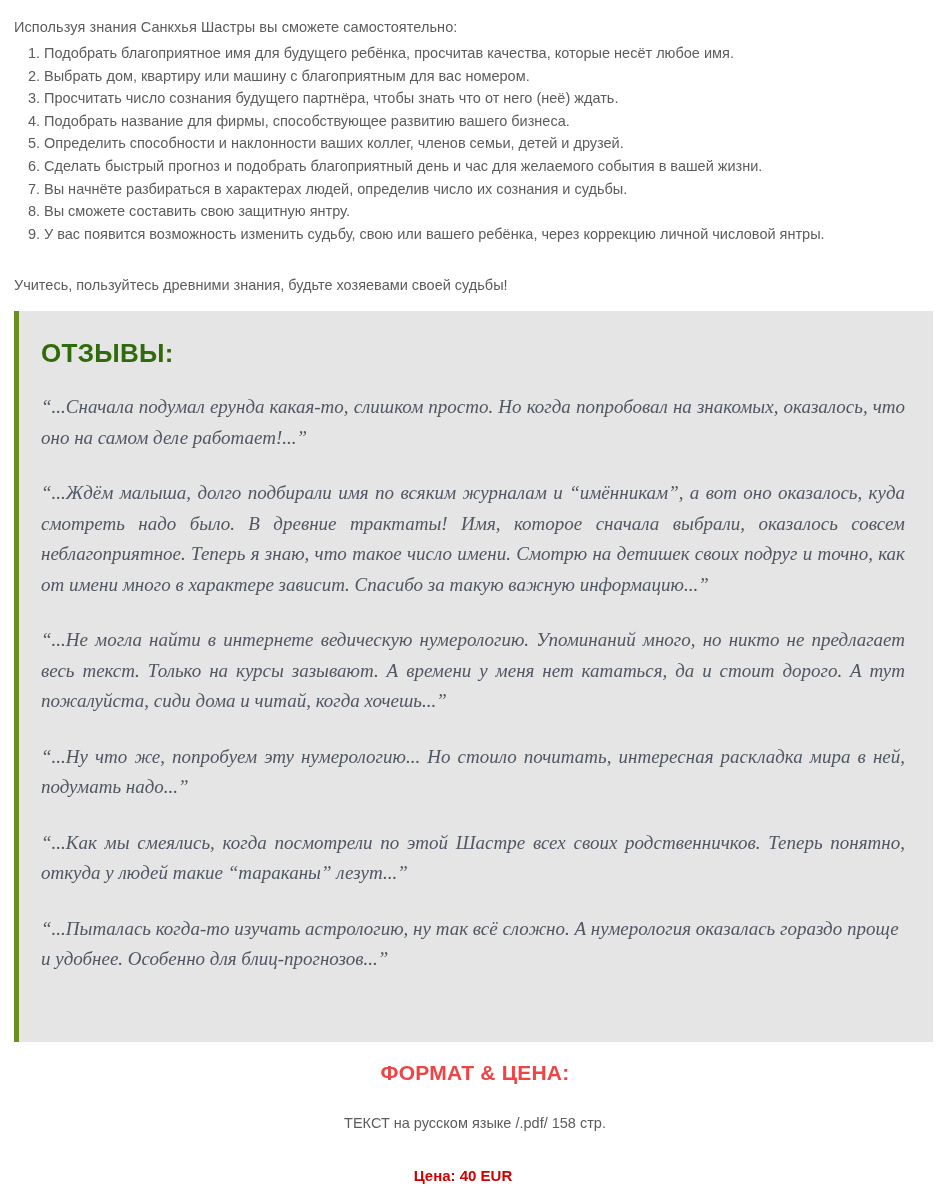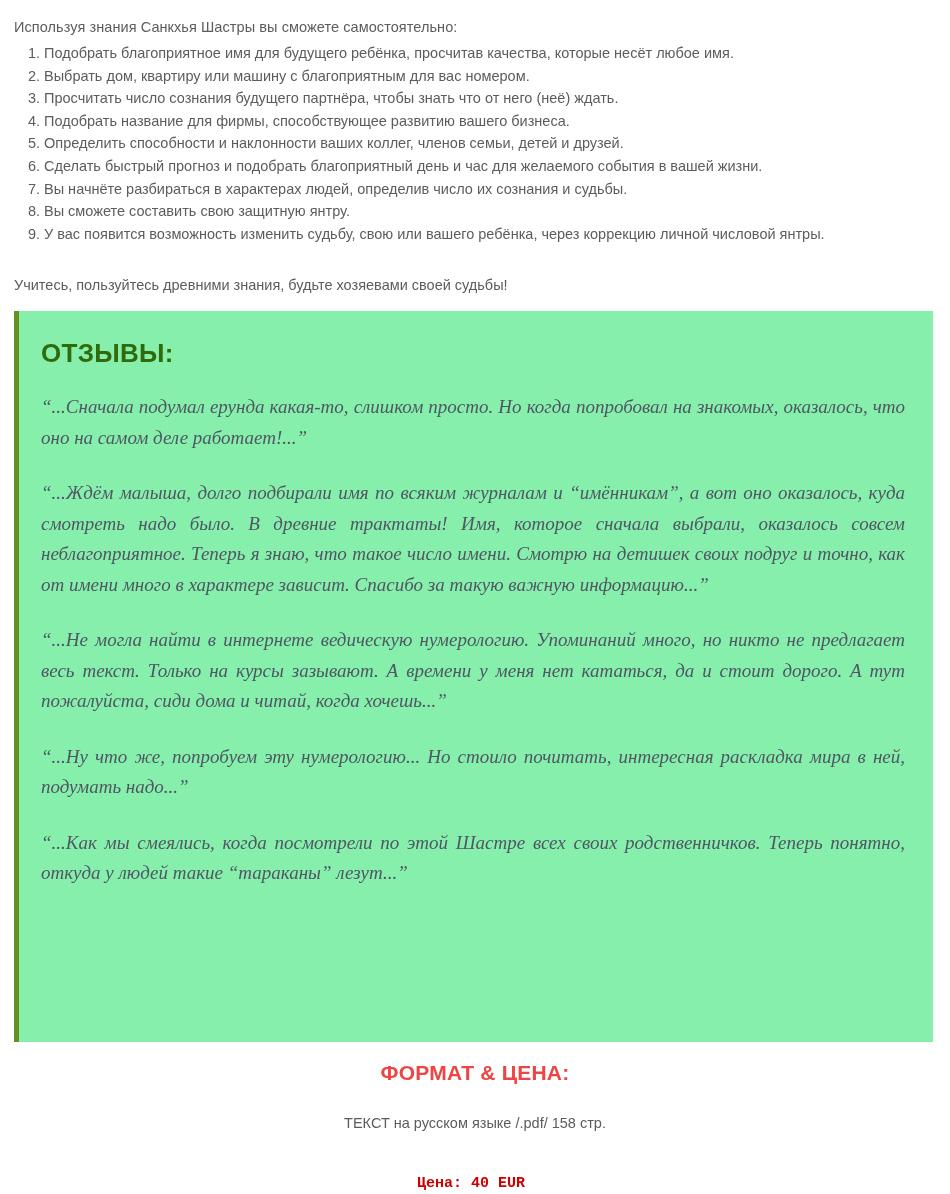--- a/index.html
+++ b/index.html
@@ -68,21 +68,21 @@
   }
 
   
   .reviews-box {
     position: absolute;
     left: 14px;
     top: 311px;
     width: 919px;
     height: 731px;
     box-sizing: border-box;
-    background: #86efac;
+    background: #e5e5e5;
     border-left: 5px solid #688f22;
   }
 
   .reviews-heading {
     margin: 0;
     padding: 27px 0 0 22px;
     font-size: 26px;
     line-height: 30px;
     font-weight: bold;
     color: #2f6b0b;
@@ -136,27 +136,26 @@
     text-align: center;
     font-size: 14.5px;
     line-height: 20px;
     color: #5c5c5c;
   }
   .price {
     position: absolute;
     left: 0;
     top: 1157px;
     width: 910px;
-    margin: 16px;
+    margin: 8px;
     text-align: center;
     font-size: 15px;
     line-height: 21px;
     font-weight: bold;
     color: #cc0000;
-    font-family: Liberation Mono, monospace;
   }
 </style>
 </head>
 <body>
 
 <div class="page">
 
   <p class="intro-line">Используя знания Санкхья Шастры вы сможете самостоятельно:</p>
 
   <ol class="benefits">
@@ -175,20 +174,21 @@
 
   <section class="reviews-box">
     <h2 class="reviews-heading">ОТЗЫВЫ:</h2>
 
     <div class="quotes">
       <p class="quote">“...Сначала подумал ерунда какая-то, слишком просто. Но когда попробовал на знакомых, оказалось, что оно на самом деле работает!...”</p>
       <p class="quote">“...Ждём малыша, долго подбирали имя по всяким журналам и “имённикам”, а вот оно оказалось, куда смотреть надо было. В древние трактаты! Имя, которое сначала выбрали, оказалось совсем неблагоприятное. Теперь я знаю, что такое число имени. Смотрю на детишек своих подруг и точно, как от имени много в характере зависит. Спасибо за такую важную информацию...”</p>
       <p class="quote">“...Не могла найти в интернете ведическую нумерологию. Упоминаний много, но никто не предлагает весь текст. Только на курсы зазывают. А времени у меня нет кататься, да и стоит дорого. А тут пожалуйста, сиди дома и читай, когда хочешь...”</p>
       <p class="quote">“...Ну что же, попробуем эту нумерологию... Но стоило почитать, интересная раскладка мира в ней, подумать надо...”</p>
       <p class="quote">“...Как мы смеялись, когда посмотрели по этой Шастре всех своих родственничков. Теперь понятно, откуда у людей такие “тараканы” лезут...”</p>
+      <p class="quote q-ragged">“...Пыталась когда-то изучать астрологию, ну так всё сложно. А нумерология оказалась гораздо проще и удобнее. Особенно для блиц-прогнозов...”</p>
     </div>
   </section>
 
   <h2 class="format-heading">ФОРМАТ &amp; ЦЕНА:</h2>
 
   <p class="format-detail">ТЕКСТ на русском языке /.pdf/ 158 стр.</p>
 
   <p class="price">Цена: 40 EUR</p>
 
 </div>

